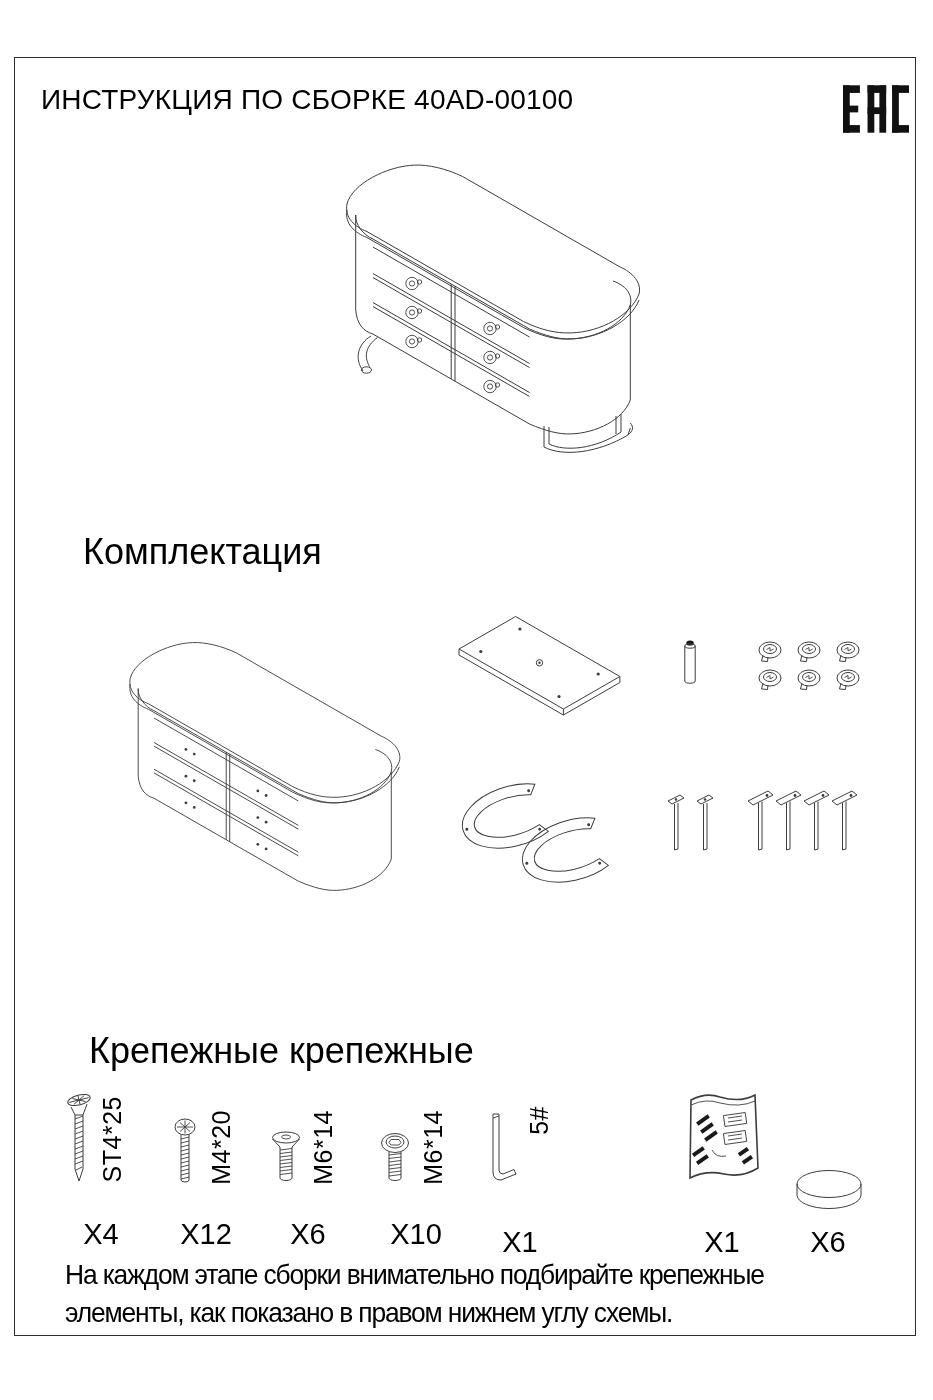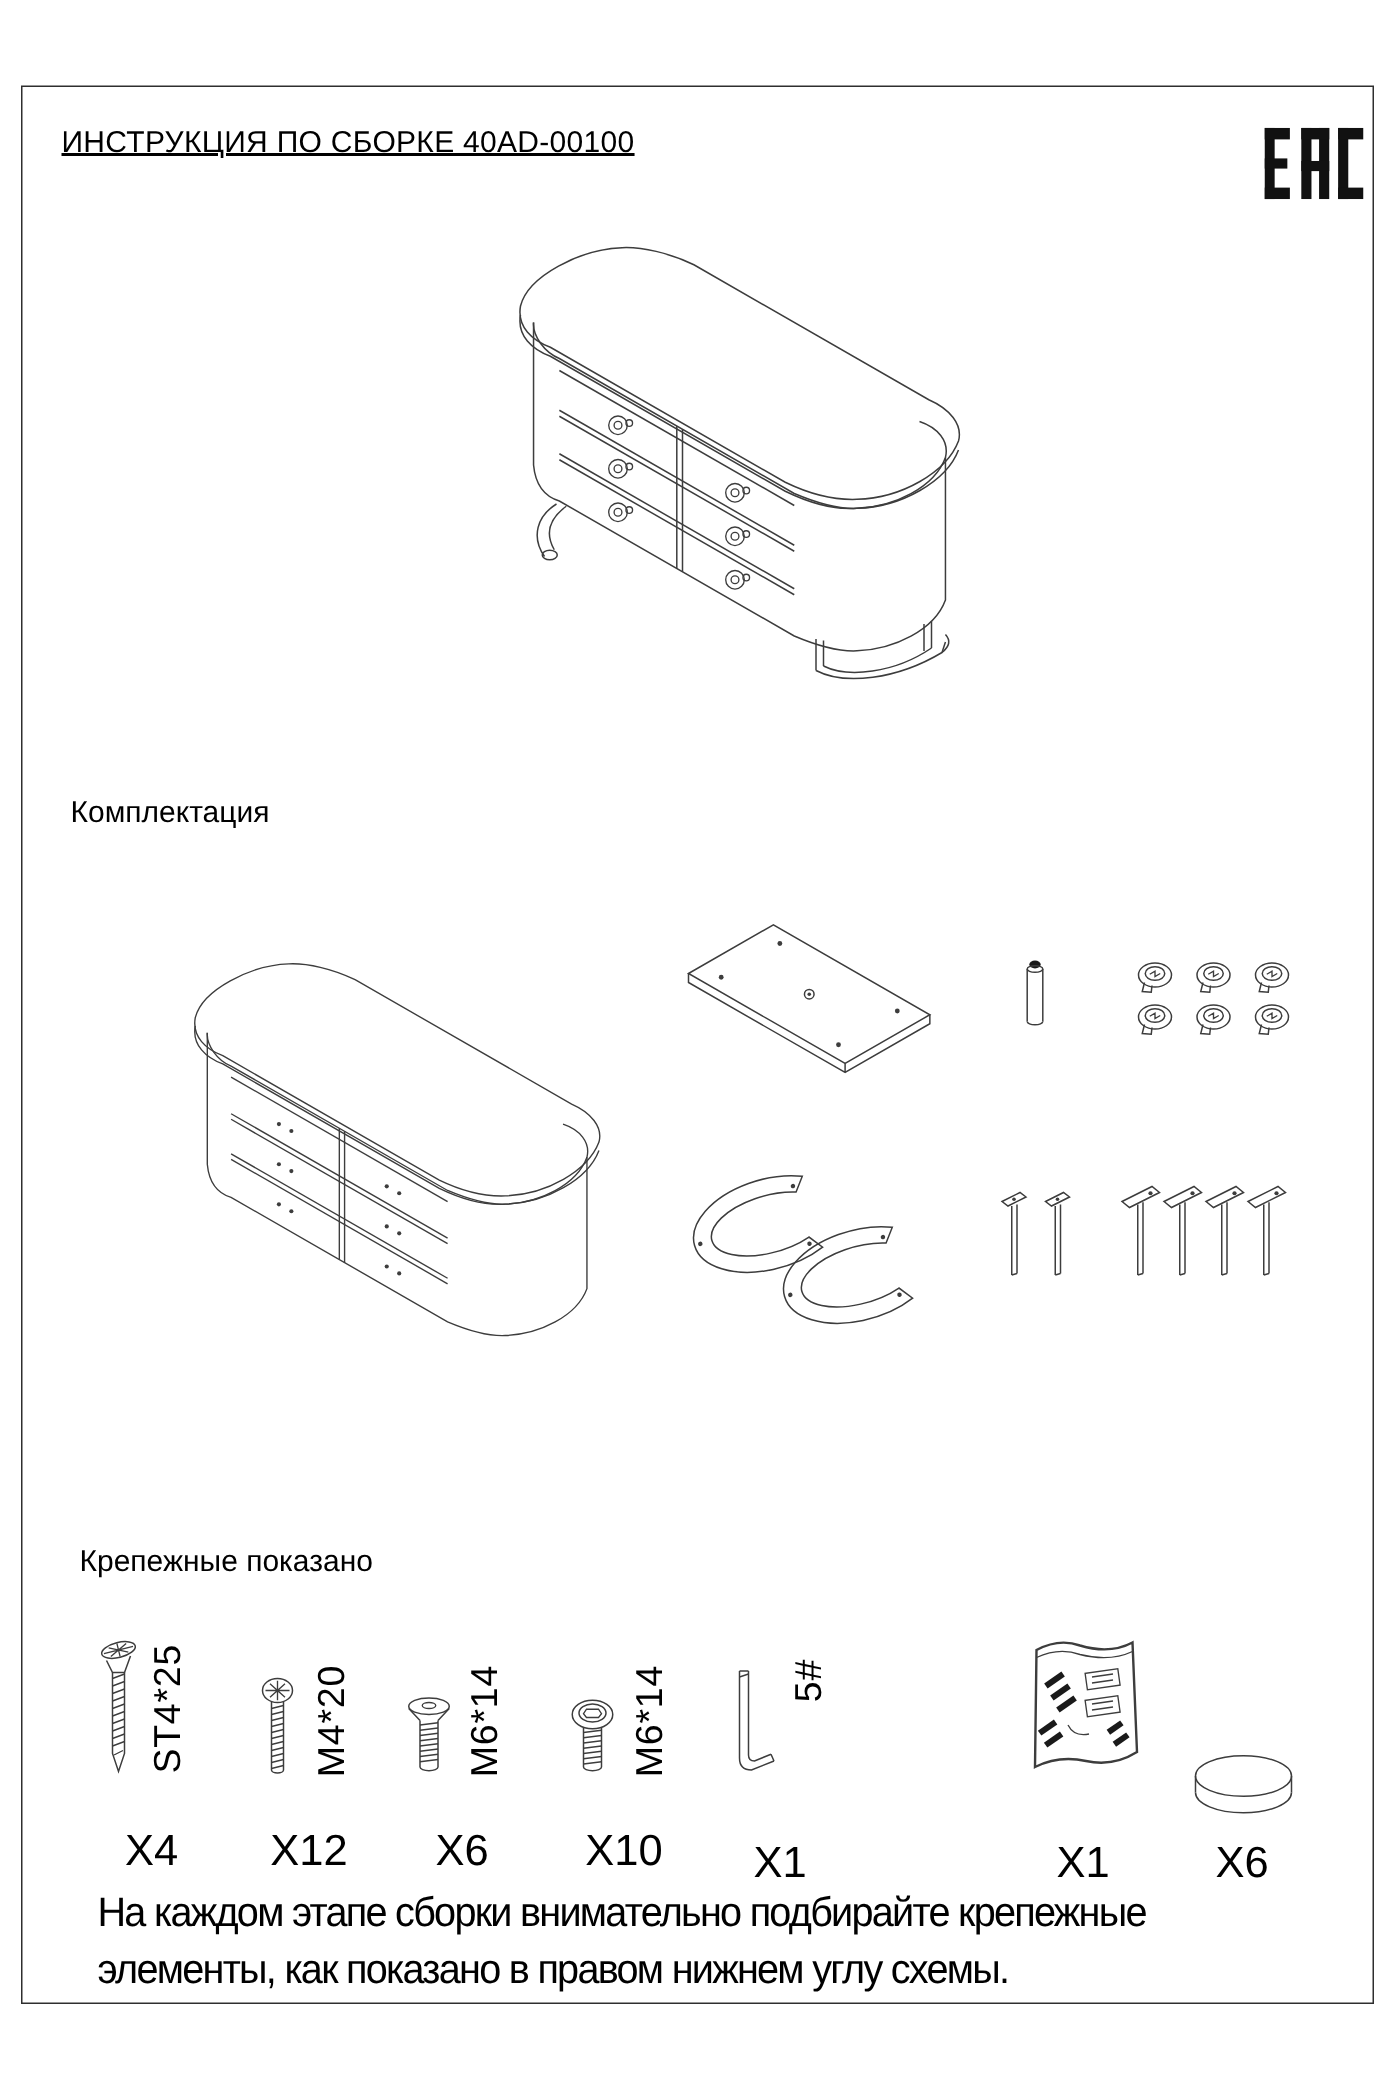--- a/index.html
+++ b/index.html
@@ -7,23 +7,23 @@
     width:933px; height:1400px; background:#ffffff; position:relative;
     font-family:"Liberation Sans", sans-serif; color:#000;
     overflow:hidden;
   }
   #frame {
     position:absolute; left:14px; top:57px; width:900px; height:1277px;
     border:1.5px solid #2e2e2e; background:#fff;
   }
   .abs { position:absolute; }
   .doc-title {
-    left:26px; top:26px; font-size:20px; letter-spacing:0.2px; white-space:nowrap;text-decoration:underline;
-  }
-  .section-heading { font-size:20px; white-space:nowrap; }
+    left:26px; top:26px; font-size:28px; letter-spacing:0.2px; white-space:nowrap;
+  }
+  .section-heading { font-size:36px; white-space:nowrap;margin-left:36px; }
   svg.draw { stroke:#3d3d3d; fill:none; stroke-width:1; }
   svg.draw .thin { stroke-width:0.9; }
   svg.draw .dot { fill:#3d3d3d; stroke:none; }
   svg.draw .blackfill { fill:#1a1a1a; stroke:none; }
   .hw-cell { position:absolute; top:1030px; width:110px; height:165px; }
   .hw-icon { position:absolute; }
   .size-label {
     position:absolute; writing-mode:vertical-rl; transform:rotate(180deg);
     font-size:25px; letter-spacing:0.5px; white-space:nowrap;
   }
@@ -214,21 +214,21 @@
     <g id="pinL">
       <path d="M1,11 L21,1 L26,5 L6,15 Z"></path>
         <circle cx="20" cy="5.5" r="1.4" class="dot"></circle>
       <path d="M11.5,13 L11.5,60 M15,11.5 L15,59 M11.5,60 L15,59"></path>
     </g>
     <use href="#pinL" transform="translate(28,0)"></use>
     <use href="#pinL" transform="translate(56,0)"></use>
     <use href="#pinL" transform="translate(84,0)"></use>
   </svg>
 
-  <div class="abs section-heading" style="left:38px; top:972px;">Крепежные показано</div>
+  <div class="abs section-heading" style="left:38px; top:972px;">Крепежные крепежные</div>
 
   <div class="hw-cell" style="left:31px;">
     <svg class="hw-icon draw" style="left:18px; top:3px;" width="30" height="100" viewBox="0 0 30 100">
       <g transform="rotate(-14 15 9)">
         <ellipse cx="15" cy="9" rx="11.5" ry="5"></ellipse>
         <path class="thin" d="M5,9 L25,9 M15,4.5 L15,13.5 M9,6 L21,12 M9,12 L21,6"></path>
       </g>
       <path d="M7,16 L11,24 L19,24 L23,13"></path>
       <path d="M11,24 L11,78 L15,90 L19,78 L19,24"></path>
       <g class="thin">

